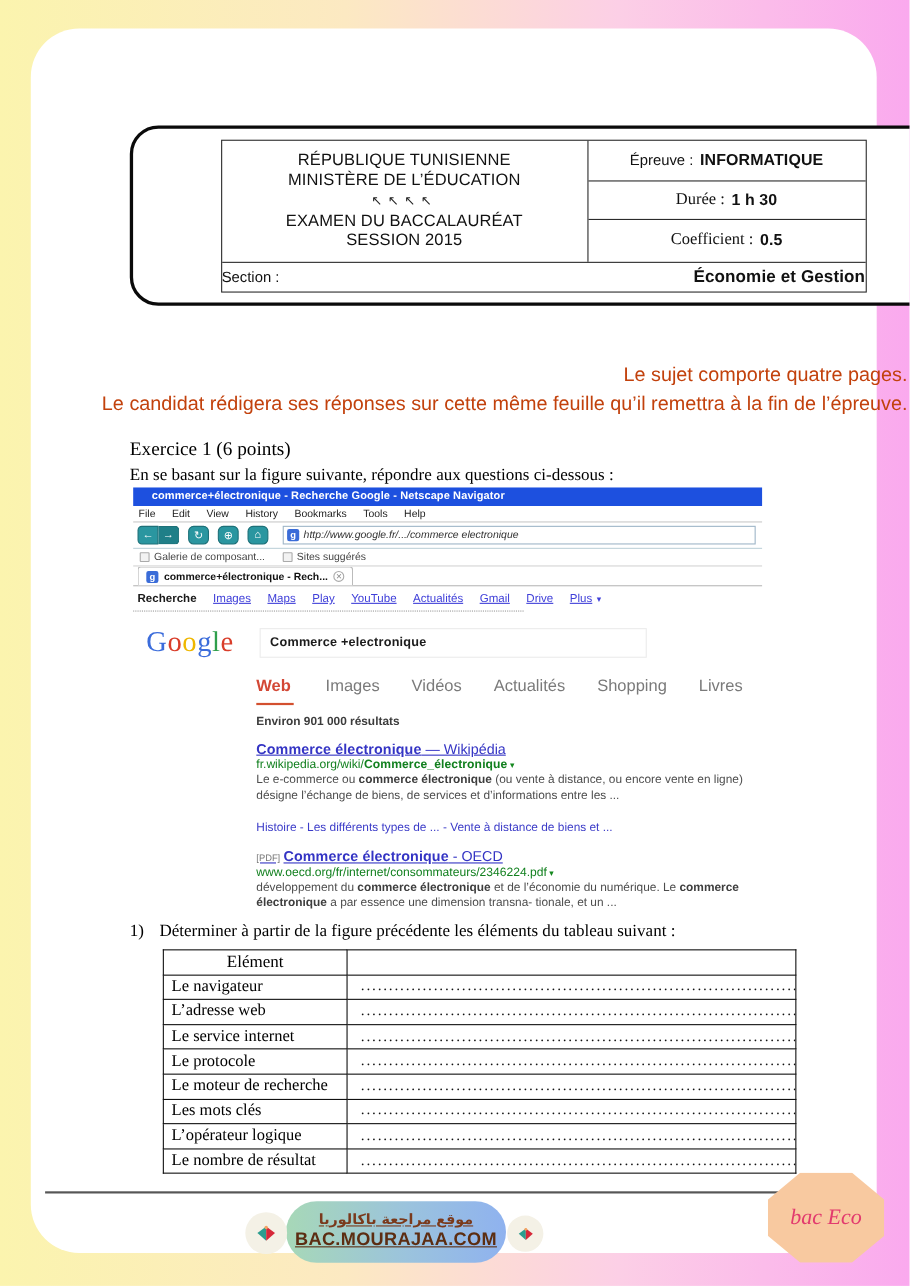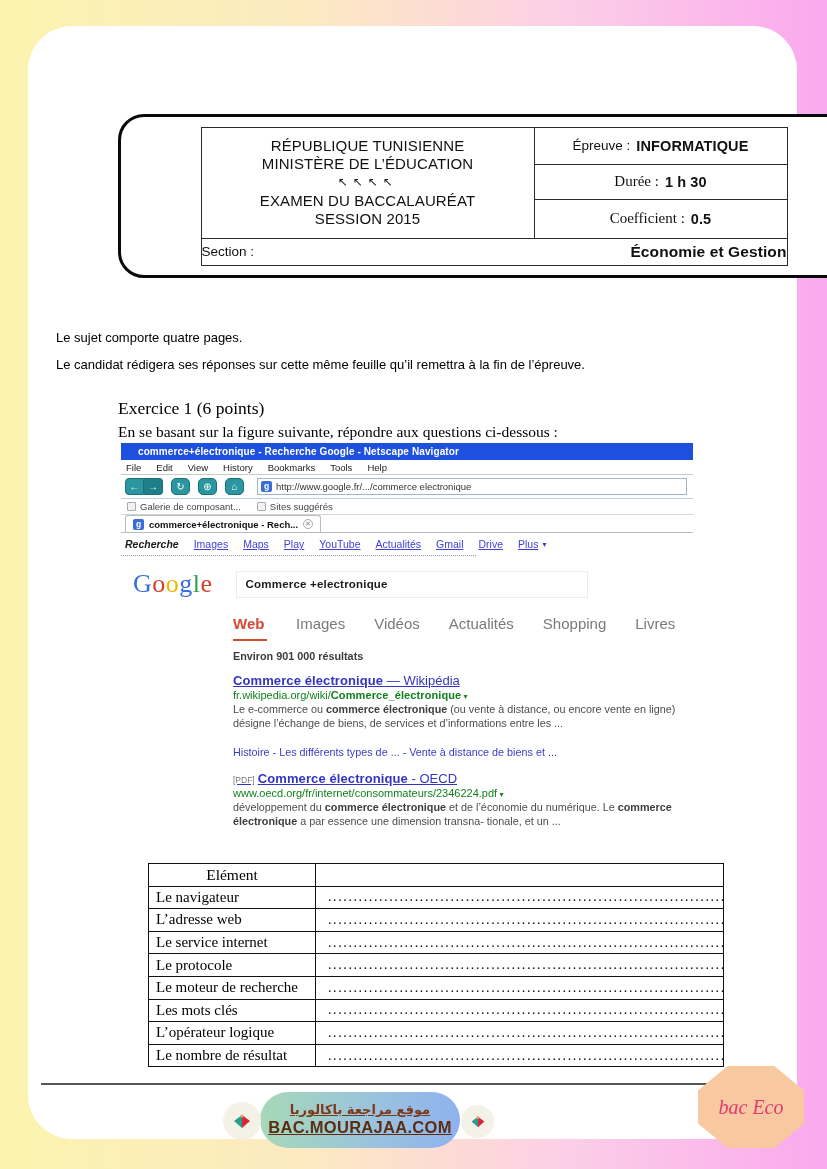--- a/index.html
+++ b/index.html
@@ -21,21 +21,21 @@
            flex-direction:column; font-size:15px; letter-spacing:.1px; line-height:1.22; text-align:center; }
   .syms  { font-family:"DejaVu Sans", sans-serif; font-size:12px; letter-spacing:5px; margin:2px 0; color:#222; }
   .hr1 { grid-column:2; border-bottom:1.5px solid #2b2b2b; }
   .hr2 { grid-column:2; border-bottom:1.5px solid #2b2b2b; }
   .hr3 { grid-column:2; }
   .hsec { grid-column:1/3; border-top:1.5px solid #2b2b2b;justify-content:space-between; }
   .lab-serif { font-family:"Liberation Serif", serif; font-size:15px; }
   .hcell b { margin-left:6px; font-size:14.5px; letter-spacing:.1px; }
 
   
-  .center-line { position:absolute; left:28px; width:769px; text-align:left; color:#000000; font-size:13px; }
+  .center-line { position:absolute; left:28px; width:769px; text-align:right; color:#c2410c; font-size:18px; }
   .intro1 { top:304px; }
   .intro2 { top:331px; }
   .ex-title { position:absolute; left:90px; top:372px; font-family:Liberation Serif, serif; font-size:17.5px; color:#000; }
   .ex-sub   { position:absolute; left:90px; top:397px; font-family:"Liberation Serif", serif; font-size:15.5px; color:#000; }
   .question { position:absolute; left:90px; top:812px; font-family:"Liberation Serif", serif; font-size:15.5px; color:#000; }
   .question .qnum { margin-right:14px; }
 
   
   .browser { position:absolute; left:93px; top:417px; width:572px; height:385px; background:#fff;
              font-family:"Liberation Sans", sans-serif; overflow:hidden; }
@@ -47,33 +47,33 @@
   .nav-pair { display:flex; }
   .tbtn { height:17px; min-width:19px; display:flex; align-items:center; justify-content:center;
           background:#2a96a0; color:#fff; font-size:10px; border-radius:4px; border:1px solid #1d7078; }
   .tbtn.fwd { background:#1f7f88; border-left:none; border-radius:0 4px 4px 0; }
   .tbtn.back { border-radius:4px 0 0 4px; }
   .tbtn.round { border-radius:5px; margin-left:3px; }
   .urlbox { flex:1; height:17px; margin:0 6px 0 8px; border:1px solid #9fb6c8; background:#fff;
             display:flex; align-items:center; gap:4px; padding-left:3px; }
   .favicon { width:11px; height:11px; background:#3a6cd8; color:#fff; font-size:8.5px; font-weight:bold;
              border-radius:2px; display:flex; align-items:center; justify-content:center; line-height:1; }
-  .urltext { font-size:9.5px; color:#333; }
+  .urltext { font-size:9.5px; color:#333;font-style:italic; }
   .bmbar { height:16px; display:flex; align-items:center; gap:16px; padding-left:6px;
            font-size:9.5px; color:#444; border-bottom:1px solid #d4d4d4; }
   .bmitem { display:flex; align-items:center; gap:4px; }
   .bmicon { width:9px; height:9px; border:1px solid #aaa; background:#f2f2f2; border-radius:1px; }
   .tabbar { height:18px; display:flex; align-items:flex-end; border-bottom:1px solid #b9b9b9; }
   .tab { height:17px; margin-left:4px; padding:0 7px; display:flex; align-items:center; gap:5px;
          border:1px solid #bbb; border-bottom:none; border-radius:3px 3px 0 0; background:#fff;
          font-size:9.5px; font-weight:bold; color:#111; }
   .tabclose { width:10px; height:10px; border:1px solid #aaa; border-radius:50%; color:#888;
               font-size:7px; display:flex; align-items:center; justify-content:center; font-weight:normal; }
   .svcbar { height:22px; display:flex; align-items:center; gap:15px; padding-left:4px; font-size:10.5px; }
-  .svc-first { font-weight:bold; color:#1a1a1a;font-style:italic; }
+  .svc-first { font-weight:bold; color:#1a1a1a; }
   .svc { color:#4040d9; text-decoration:underline; }
   .svc-arrow { color:#4040d9; font-size:8px; margin-left:-11px; }
   .gsep { border-bottom:1px dotted #9a9a9a; width:355px; }
   .grow { height:56px; display:flex; align-items:center; }
   .glogo { font-family:"Liberation Serif", serif; font-weight:normal; font-size:26px; margin-left:12px; letter-spacing:.5px; }
   .lg1,.lg4 { color:#3b6cdb; } .lg2 { color:#d93d2a; } .lg3 { color:#efb700; } .lg5 { color:#2f9f4c; } .lg6 { color:#d93d2a; }
   .qbox { margin-left:23px; width:352px; height:27px; border:1px solid #ececec; display:flex; align-items:center;
           padding-left:9px; font-size:11.5px; font-weight:bold; color:#1c1c1c; letter-spacing:.2px; }
   .rtabs { margin-left:112px; display:flex; gap:29px; font-size:15px; color:#7a7a7a; height:29px; }
   .rtab { display:flex; flex-direction:column; justify-content:flex-start; padding-top:3px; }
@@ -238,20 +238,23 @@
         <div class="rlinks">Histoire - Les différents types de ... - Vente à distance de biens et ...</div>
       </div>
 
       <div class="result r2">
         <div class="rtitle"><span class="pdf-tag">[PDF]</span><b>Commerce électronique</b><span> - OECD</span></div>
         <div class="rurl"><span>www.oecd.org/fr/internet/consommateurs/2346224.pdf</span><span class="rarrow"> ▾</span></div>
         <div class="rdesc"><span>développement du </span><b>commerce électronique</b><span> et de l’économie du numérique. Le </span><b>commerce électronique</b><span> a par essence une dimension transna- tionale, et un ...</span></div>
       </div>
     </div>
 
+    <div class="question">
+      <span class="qnum">1)</span><span>Déterminer à partir de la figure précédente les éléments du tableau suivant :</span>
+    </div>
 
     <table class="qtable">
       <tbody>
           <tr>
         <td class="c1 hd">Elément</td>
         <td class="c2"></td>
       </tr>
       <tr>
         <td class="c1">Le navigateur</td>
         <td class="c2">................................................................................................................................................</td>

